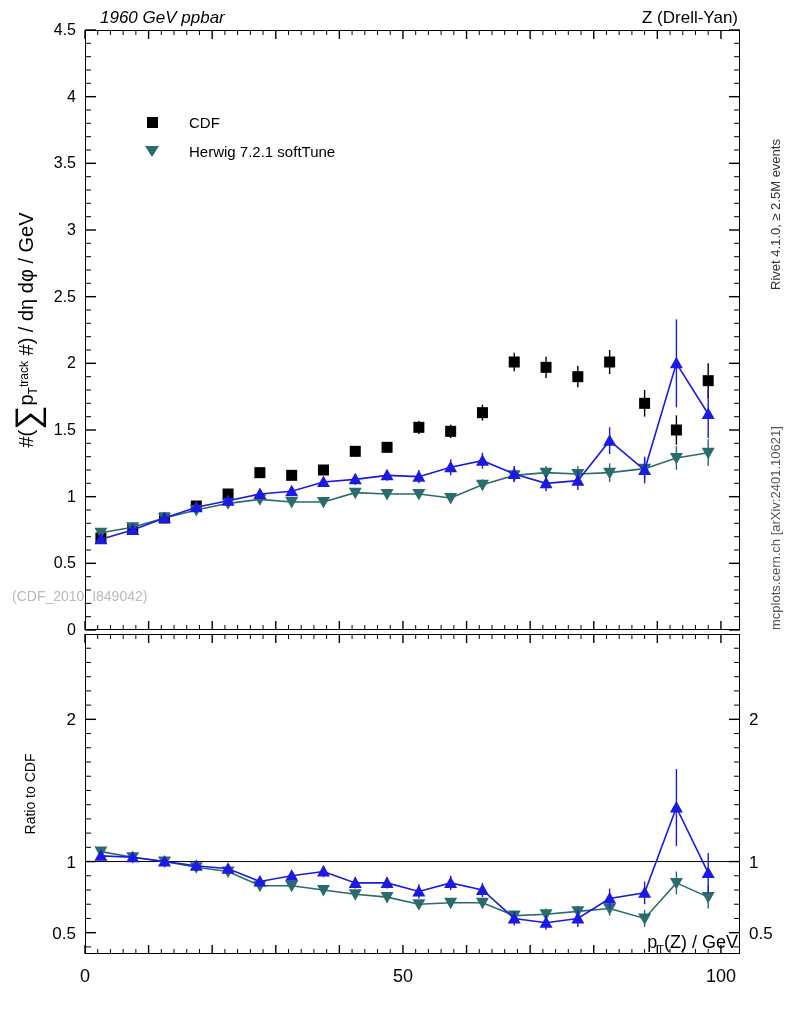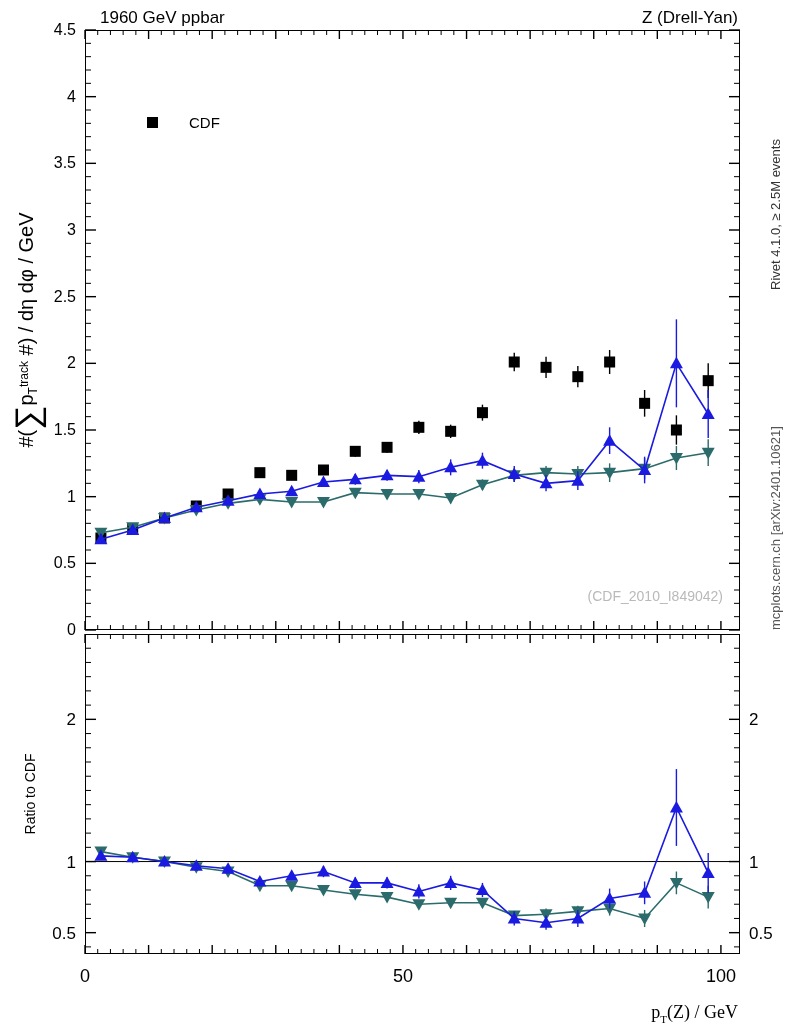--- a/index.html
+++ b/index.html
@@ -3,21 +3,21 @@
 <meta charset="utf-8">
 <style>
   html,body{margin:0;padding:0;background:#ffffff;}
   body{width:786px;height:1024px;font-family:"Liberation Sans",sans-serif;color:#000;}
   #root{position:relative;width:786px;height:1024px;overflow:hidden;}
 
   .abs{position:absolute;}
 
   
   .hdr{font-size:17px;top:8px;}
-  .hdr.left{left:100px;}
+  .hdr.left{left:100px;font-style:italic;}
   .hdr.right{right:48px;}
 
   
   .rot{
     position:absolute;
     transform-origin:0 0;
     transform:rotate(-90deg);
     white-space:nowrap;
     color:#555;
     font-size:13px;
@@ -54,36 +54,36 @@
   .sub{font-size:12px;vertical-align:-4px;}
   .sup{font-size:12px;vertical-align:5px;}
 
   #ratioytitle{
     position:absolute;left:22px;top:794px;
     transform-origin:0 0;transform:rotate(-90deg) translate(-50%,0);
     white-space:nowrap;font-size:14px;
   }
 
   #xaxistitle{
-    position:absolute;right:48px;top:1002px;font-size:18px;font-family:Liberation Serif, serif;
+    position:absolute;right:48px;top:932px;font-size:18px;
   }
   #xaxistitle sub{font-size:11px;}
 
   
   #legend{left:132px;top:108px;font-size:15px;}
   .legrow{display:flex;align-items:center;height:29px;}
   .legmark{width:40px;display:flex;justify-content:center;align-items:center;}
   .legtext{margin-left:17px;}
 
   .sq{width:11px;height:11px;background:#000;display:block;}
   .triD{width:0;height:0;border-left:7px solid transparent;border-right:7px solid transparent;border-top:11px solid #2b6b6b;}
   .triU{width:0;height:0;border-left:7px solid transparent;border-right:7px solid transparent;border-bottom:11px solid #1a1ae0;}
 
   #watermark{
-    left:0;width:723px;text-align:right;top:588px;
+    left:12px;width:723px;text-align:left;top:588px;
     font-size:14px;color:#b9b9b9;
   }
 
   svg{position:absolute;left:0;top:0;overflow:visible;}
 </style>
 </head>
 <body>
 
 <div id="root">
 
@@ -108,20 +108,26 @@
   <div id="ratioytitle">Ratio to CDF</div>
 
   <div id="xaxistitle">p<sub>T</sub>(Z) / GeV</div>
 
   <div class="abs" id="legend">
     <div class="legrow">
       <span class="legmark">
           <span class="sq"></span>
         </span>
       <span class="legtext">CDF</span>
+    </div>
+    <div class="legrow">
+      <span class="legmark">
+          <span class="triD"></span>
+        </span>
+      <span class="legtext">Herwig 7.2.1 softTune</span>
     </div>
   </div>
 
   <div class="abs" id="watermark">(CDF_2010_I849042)</div>
 
   <svg id="overlay" width="786" height="1024">
       <line x1="85" y1="630" x2="96" y2="630" stroke="#000" stroke-width="1.4"></line>
       <line x1="740" y1="630" x2="729" y2="630" stroke="#000" stroke-width="1.4"></line>
       <text x="76" y="635" font-size="16" font-family="&quot;Liberation Sans&quot;, sans-serif" text-anchor="end" fill="#000">0</text>
       <line x1="85" y1="563.3333333333334" x2="96" y2="563.3333333333334" stroke="#000" stroke-width="1.4"></line>

